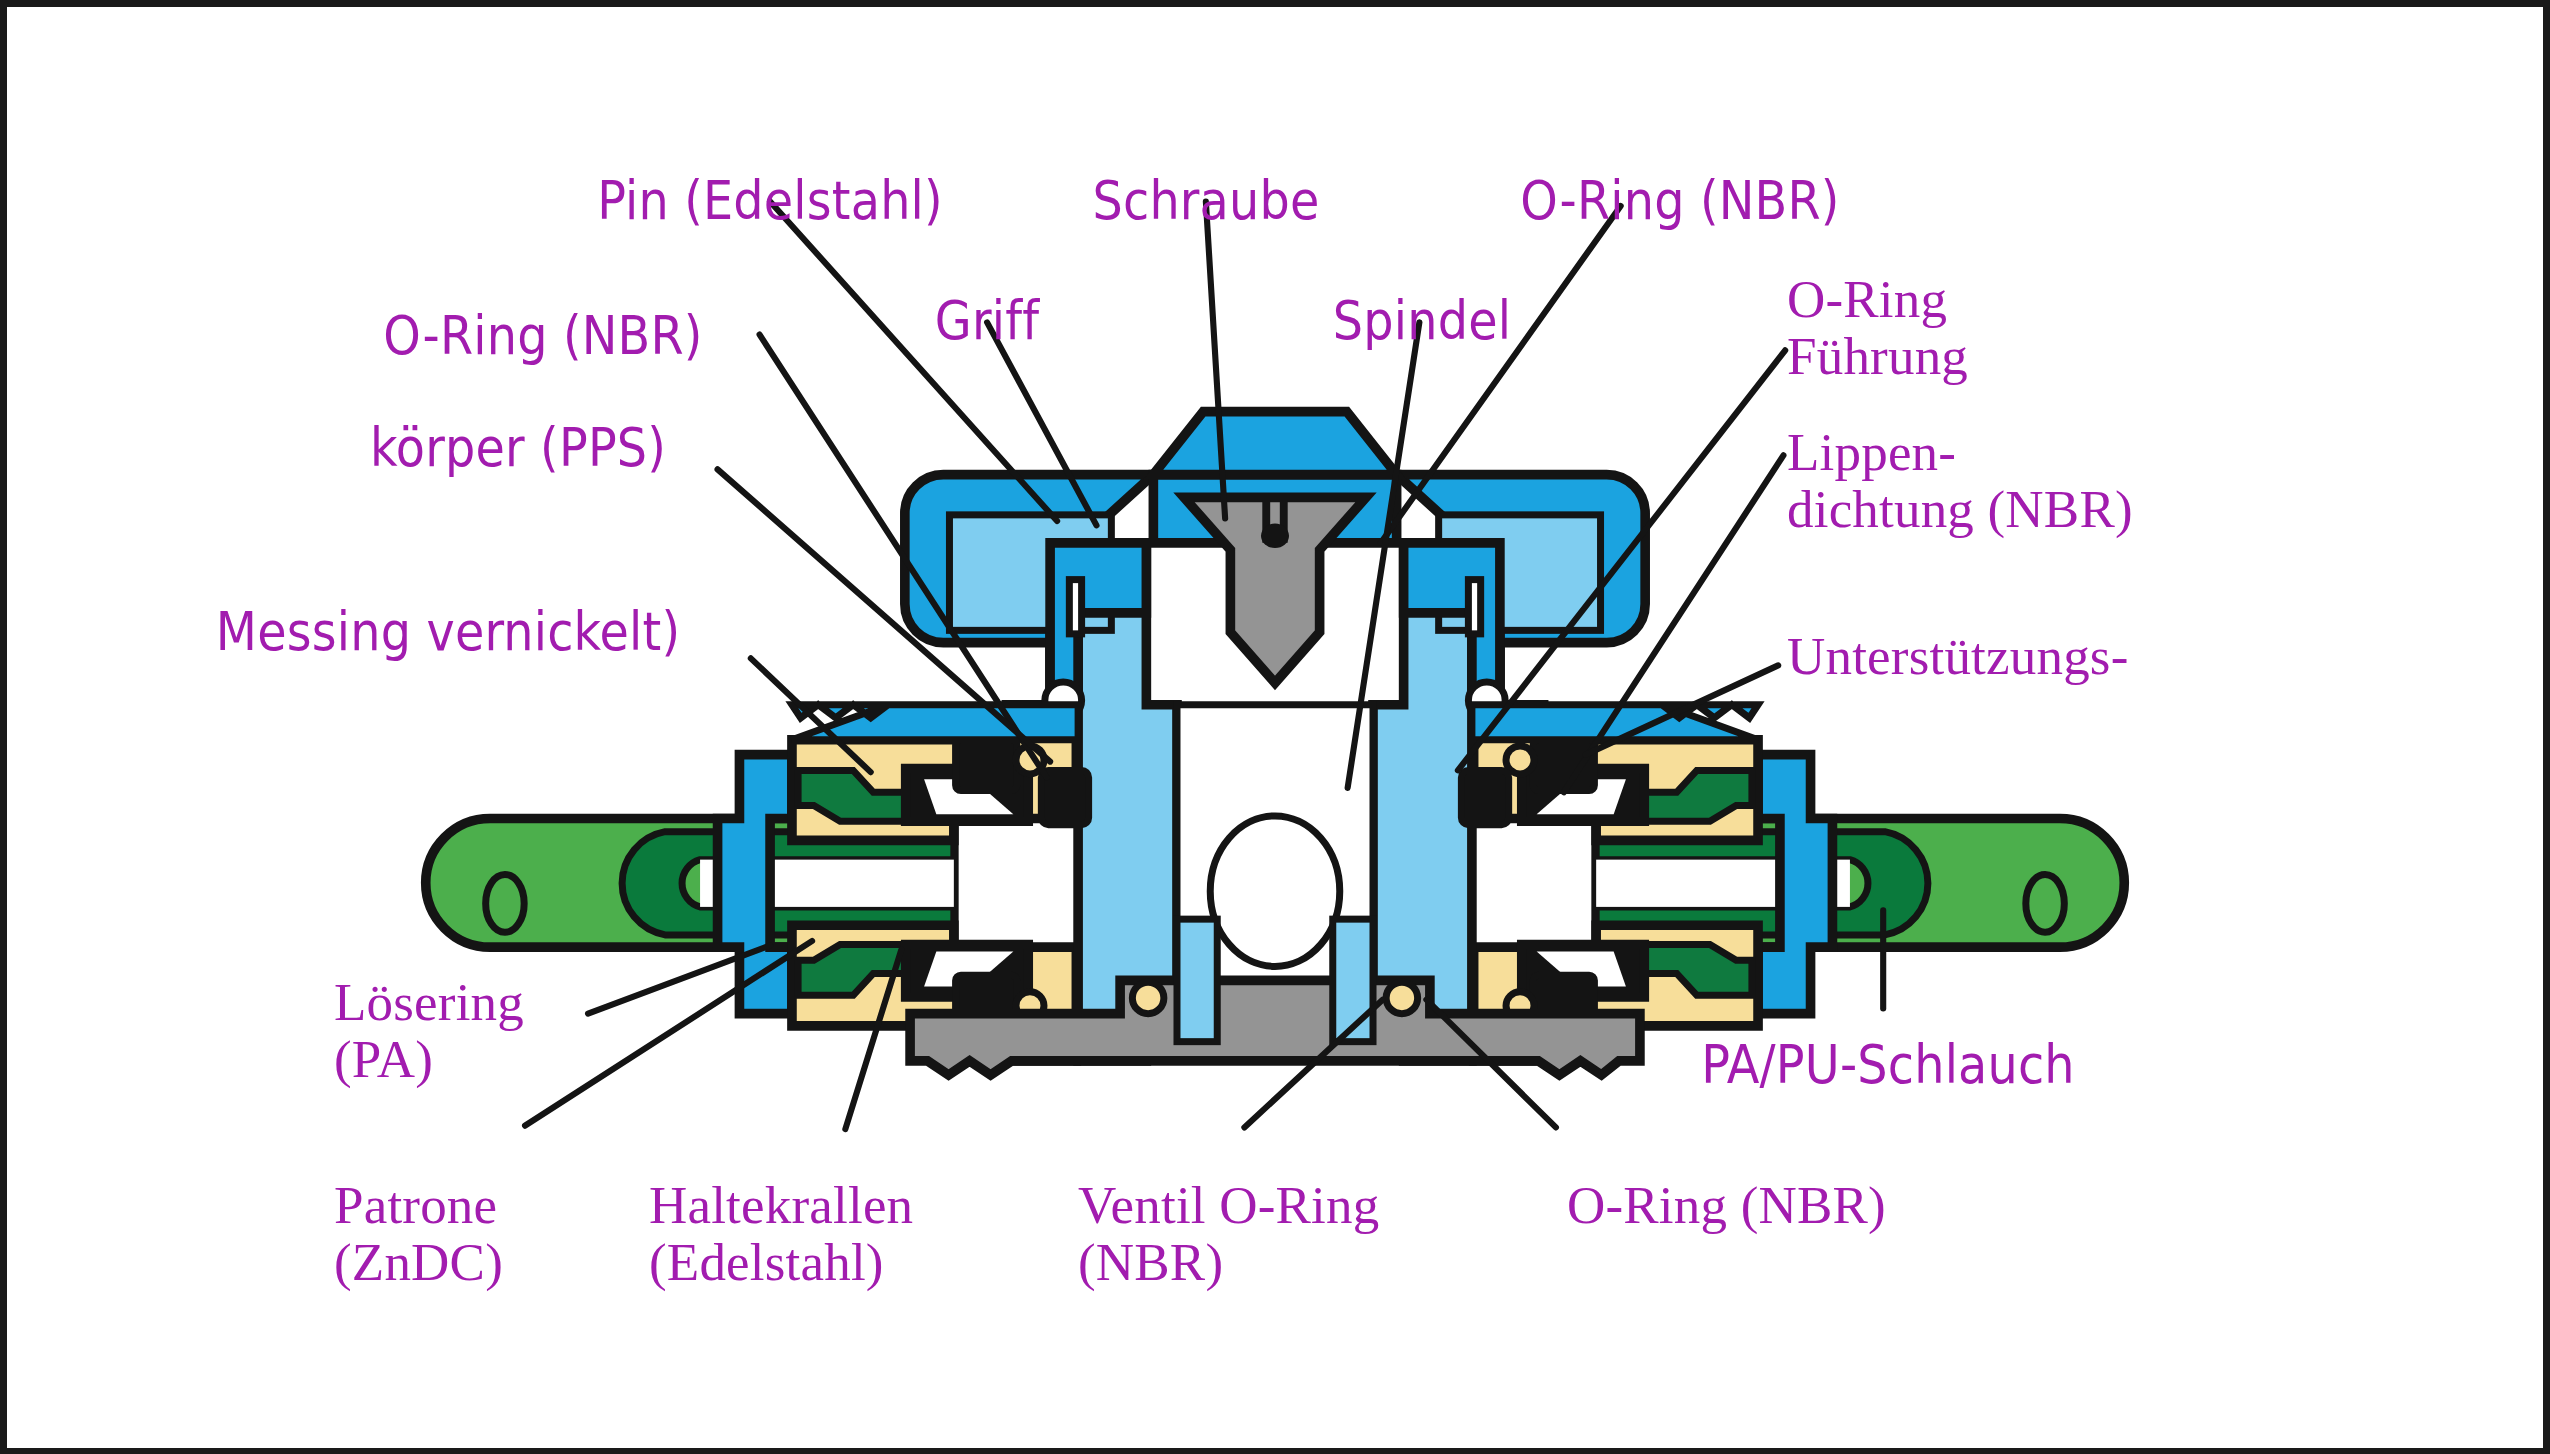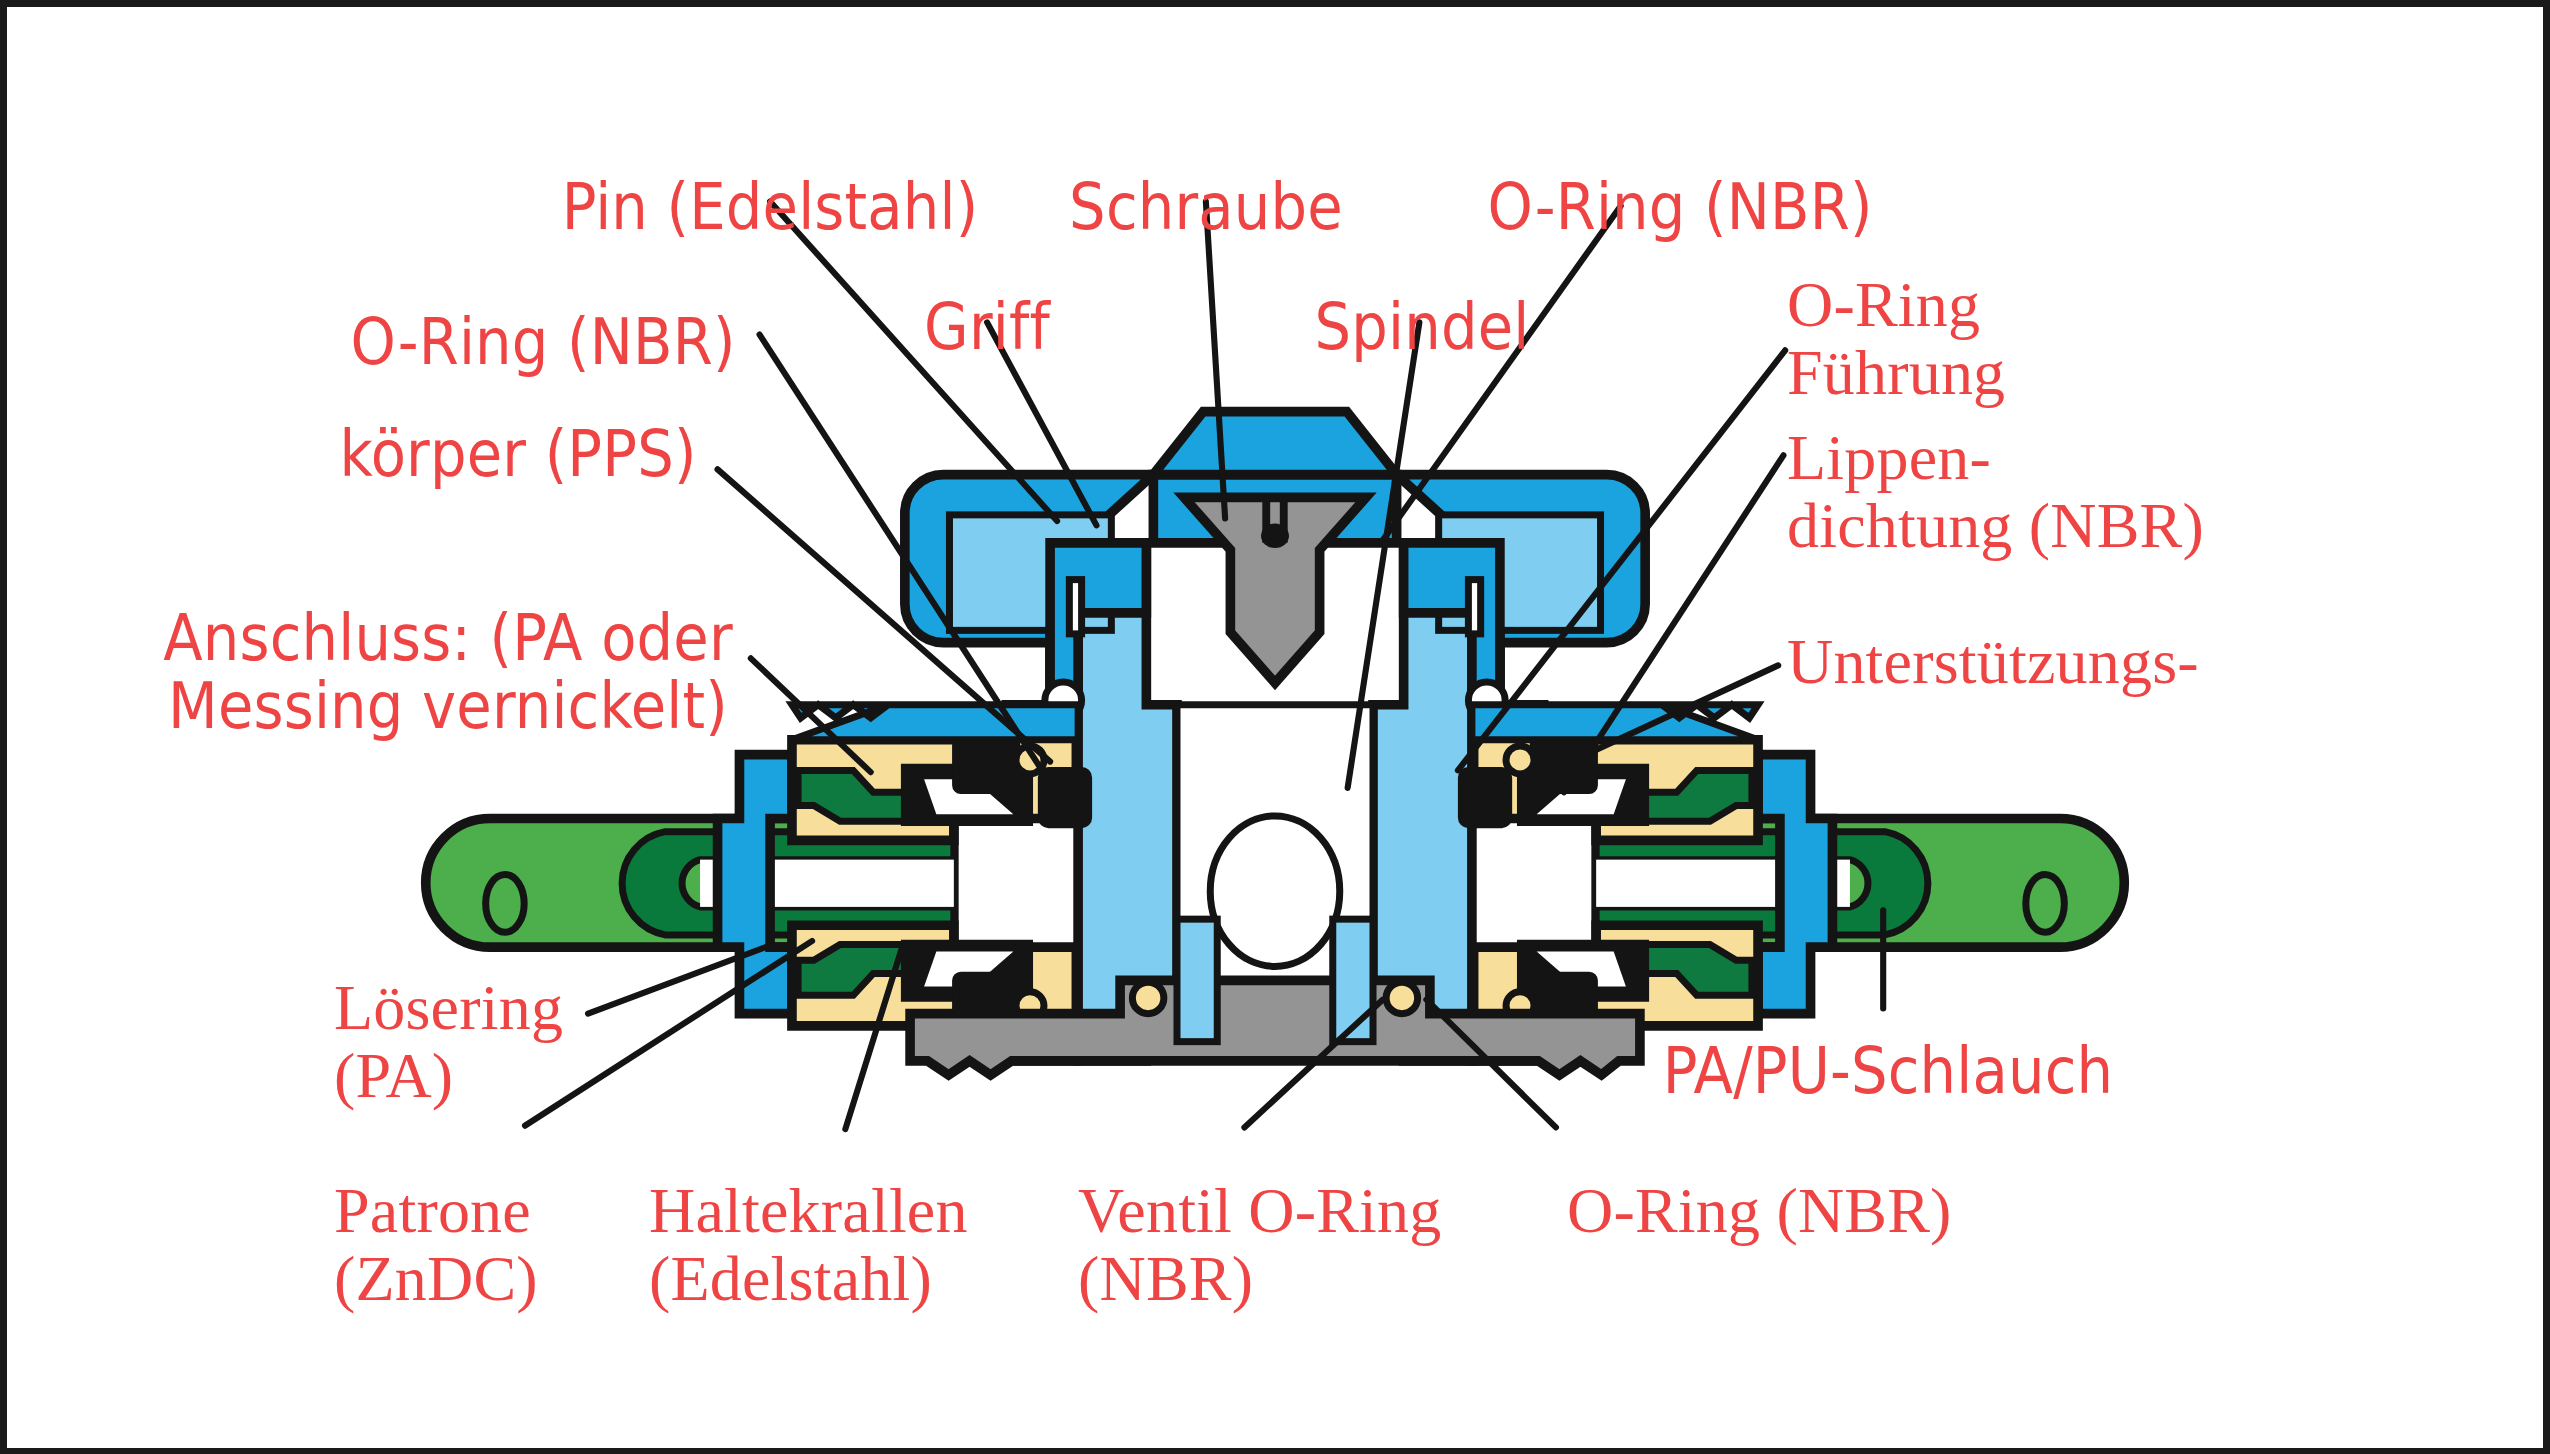--- a/index.html
+++ b/index.html
@@ -24,22 +24,22 @@
     pointer-events:none;
   }
   #canvas{
     position:absolute;
     left:0; top:0;
     width:2550px;
     height:1455px;
   }
   .lbl{
     position:absolute;
-    color:#ef4444;
-    font-size:64px;
+    color:#a21caf;
+    font-size:53px;
     line-height:1.07;
     letter-spacing:0.2px;
     white-space:pre;
     font-weight:400;
     font-stretch:condensed;
   }
   .lbl.ctr{text-align:center;transform:translateX(-50%);}
   .lbl.rgt{text-align:left;font-family:Liberation Serif, serif;}
   svg{display:block;}
 </style>
@@ -277,21 +277,21 @@
   <div id="labels">
       <div class="lbl ctr" style="left: 770px; top: 173px;"><div>Pin (Edelstahl)</div></div>
       <div class="lbl ctr" style="left: 1206px; top: 173px;"><div>Schraube</div></div>
       <div class="lbl ctr" style="left: 1680px; top: 173px;"><div>O-Ring (NBR)</div></div>
       <div class="lbl ctr" style="left: 543px; top: 308px;"><div>O-Ring (NBR)</div></div>
       <div class="lbl ctr" style="left: 987px; top: 293px;"><div>Griff</div></div>
       <div class="lbl ctr" style="left: 1422px; top: 293px;"><div>Spindel</div></div>
       <div class="lbl rgt" style="left: 1787px; top: 271px;"><div>O-Ring</div><div>Führung</div></div>
       <div class="lbl ctr" style="left: 518px; top: 420px;"><div>körper (PPS)</div></div>
       <div class="lbl rgt" style="left: 1787px; top: 424px;"><div>Lippen-</div><div>dichtung (NBR)</div></div>
-      <div class="lbl ctr" style="left: 448px; top: 604px;"><div>Anschluss: (PA oder</div><div>Messing vernickelt)</div></div>
+      <div class="lbl ctr" style="left: 448px; top: 604px;"><div>Messing vernickelt)</div></div>
       <div class="lbl rgt" style="left: 1787px; top: 628px;"><div>Unterstützungs-</div></div>
       <div class="lbl rgt" style="left: 334px; top: 974px;"><div>Lösering</div><div>(PA)</div></div>
       <div class="lbl ctr" style="left: 1888px; top: 1037px;"><div>PA/PU-Schlauch</div></div>
       <div class="lbl rgt" style="left: 334px; top: 1177px;"><div>Patrone</div><div>(ZnDC)</div></div>
       <div class="lbl rgt" style="left: 649px; top: 1177px;"><div>Haltekrallen</div><div>(Edelstahl)</div></div>
       <div class="lbl rgt" style="left: 1078px; top: 1177px;"><div>Ventil O-Ring</div><div>(NBR)</div></div>
       <div class="lbl rgt" style="left: 1567px; top: 1177px;"><div>O-Ring (NBR)</div></div>
     </div>
 
   <div id="frame"></div>

